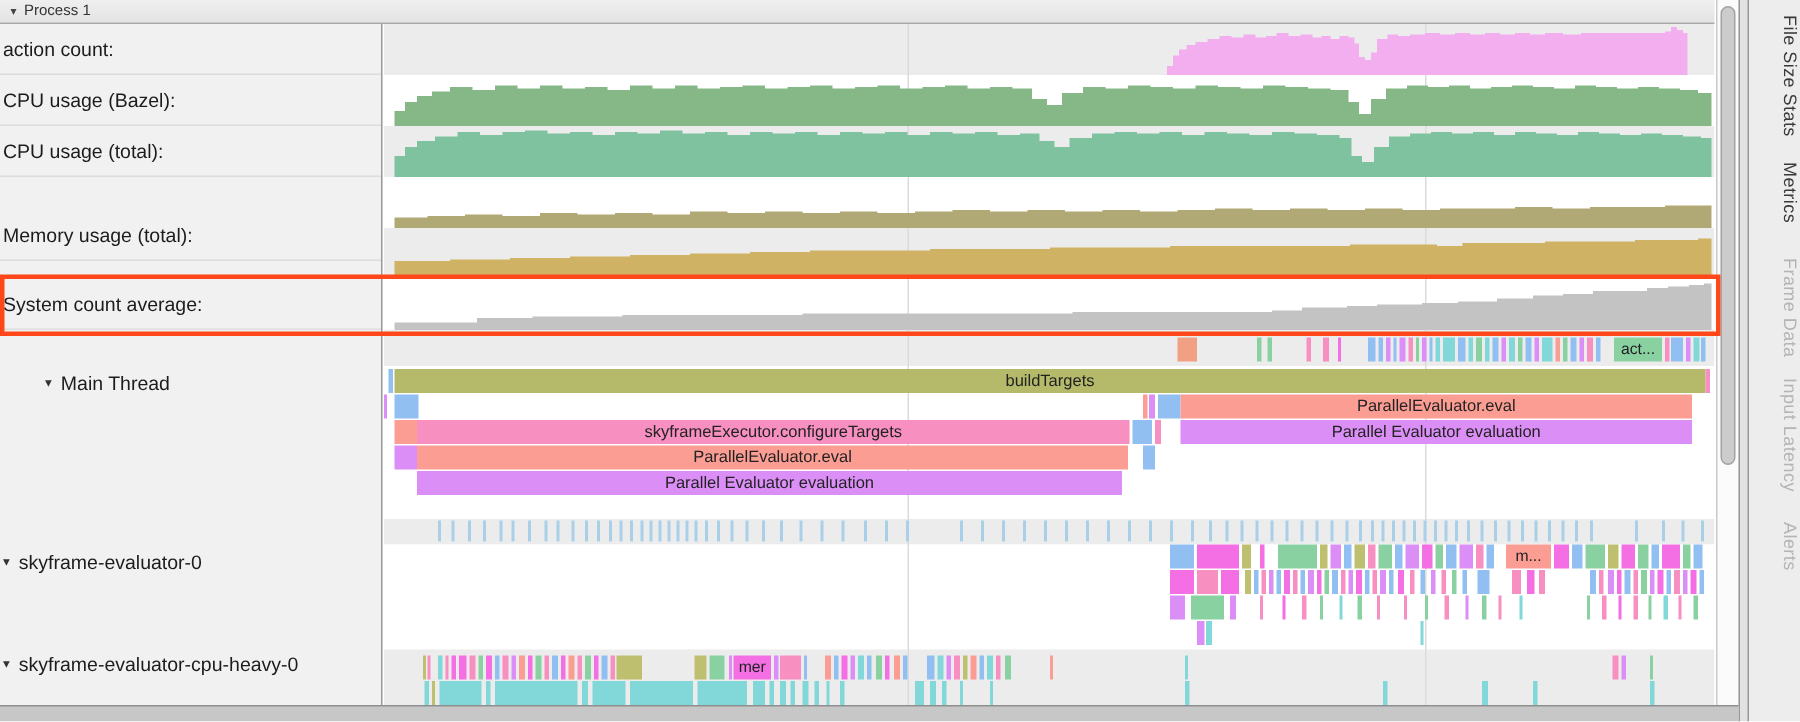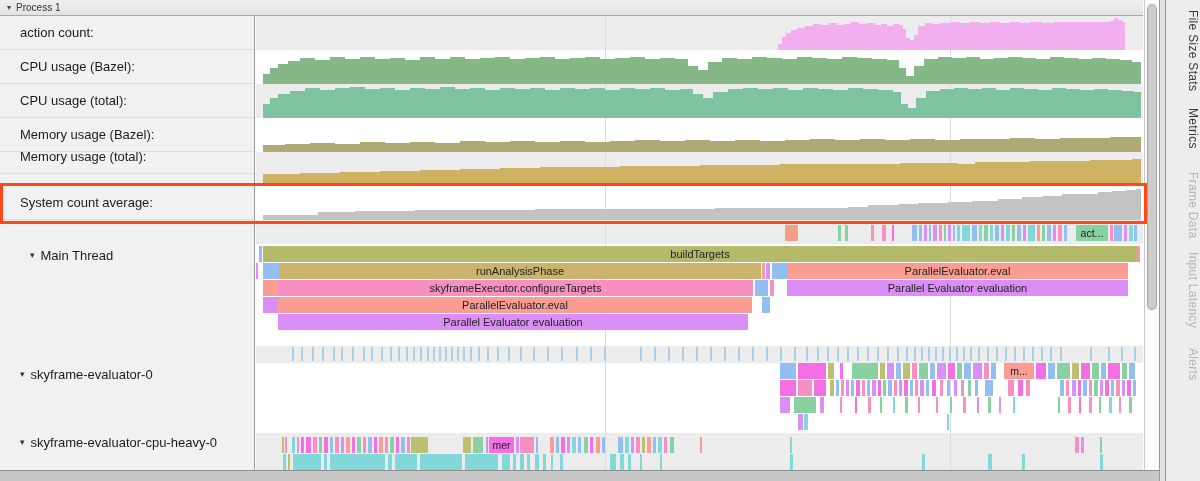--- a/index.html
+++ b/index.html
@@ -10,21 +10,21 @@
   .header { position:absolute; left:0; top:0; width:1143px; height:16px;
     background:linear-gradient(#efefef,#e3e3e3); border-bottom:1px solid #a8a8a8;
     font-size:10px; color:#333; display:flex; align-items:center; padding-left:7px; z-index:5; }
   .header .arrow { font-size:8px; color:#444; margin-right:5px; }
   .close-x { position:absolute; left:1126px; top:0px; width:16px; height:15px;
     font-size:11px; color:#444; text-align:center; line-height:15px; cursor:pointer; }
 
   .labels { position:absolute; left:0; top:16px; width:255px; height:454px;
     background:#f1f1f1; border-right:1px solid #999; z-index:2; }
   .label-row { position:absolute; left:0; width:100%; display:flex; align-items:center;
-    font-size:13px; color:#1c1c1c; padding-left:20px; }
+    font-size:13px; color:#1c1c1c; padding-left:2px; }
   .label-row.bordered { border-bottom:1px solid #dcdcdc; }
   .label-row .tri { font-size:9px; color:#333; margin-right:6px; }
   .label-row.indent1 { padding-left:30px; }
 
   .tracks { position:absolute; left:256px; top:16px; width:887px; height:454px;
     overflow:hidden; background:#fff; z-index:1; }
   .trow { position:absolute; left:0; width:100%; }
   .trow.g { background:#ececec; }
   .trow.w { background:#fff; }
   .gridline { position:absolute; top:0; bottom:0; width:1px; background:#dbdbdb; z-index:1; }
@@ -65,23 +65,20 @@
 
   <div class="labels" id="labels">
       <div class="label-row bordered" style="top: 0px; height: 34px;">
         <span>action count:</span>
       </div>
       <div class="label-row bordered" style="top: 34px; height: 34px;">
         <span>CPU usage (Bazel):</span>
       </div>
       <div class="label-row bordered" style="top: 68px; height: 34px;">
         <span>CPU usage (total):</span>
-      </div>
-      <div class="label-row bordered" style="top: 102px; height: 34px;">
-        <span>Memory usage (Bazel):</span>
       </div>
       <div class="label-row bordered" style="top: 124px; height: 34px;">
         <span>Memory usage (total):</span>
       </div>
       <div class="label-row bordered" style="top: 170px; height: 34px;">
         <span>System count average:</span>
       </div>
       <div class="label-row indent1" style="top: 228px; height: 22px;">
         <span class="tri">▾</span>
         <span>Main Thread</span>
@@ -165,21 +162,20 @@
       <div class="blk" style="left: 854px; width: 3px; top: 209px; height: 16px; background: rgb(247, 143, 193); line-height: 16px;"></div>
       <div class="blk" style="left: 858px; width: 8px; top: 209px; height: 16px; background: rgb(145, 191, 242); line-height: 16px;"></div>
       <div class="blk" style="left: 868px; width: 3px; top: 209px; height: 16px; background: rgb(220, 142, 247); line-height: 16px;"></div>
       <div class="blk" style="left: 873px; width: 4px; top: 209px; height: 16px; background: rgb(130, 216, 216); line-height: 16px;"></div>
       <div class="blk" style="left: 878px; width: 3px; top: 209px; height: 16px; background: rgb(145, 191, 242); line-height: 16px;"></div>
       <div class="blk" style="left: 3px; width: 3px; top: 230px; height: 16px; line-height: 16px; font-size: 11px; background: rgb(145, 191, 242);"></div>
       <div class="blk" style="left: 7px; width: 874px; top: 230px; height: 16px; line-height: 16px; font-size: 11px; background: rgb(181, 186, 107);"><span>buildTargets</span></div>
       <div class="blk" style="left: 881px; width: 3px; top: 230px; height: 16px; line-height: 16px; font-size: 11px; background: rgb(247, 143, 193);"></div>
       <div class="blk" style="left: 0px; width: 2px; top: 247px; height: 16px; line-height: 16px; font-size: 11px; background: rgb(220, 142, 247);"></div>
       <div class="blk" style="left: 7px; width: 16px; top: 247px; height: 16px; line-height: 16px; font-size: 11px; background: rgb(145, 191, 242);"></div>
-      <div class="blk" style="left: 23px; width: 482px; top: 247px; height: 16px; line-height: 16px; font-size: 11px; background: rgb(203, 178, 109);"><span>runAnalysisPhase</span></div>
       <div class="blk" style="left: 506px; width: 3px; top: 247px; height: 16px; line-height: 16px; font-size: 11px; background: rgb(251, 157, 147);"></div>
       <div class="blk" style="left: 510px; width: 4px; top: 247px; height: 16px; line-height: 16px; font-size: 11px; background: rgb(220, 142, 247);"></div>
       <div class="blk" style="left: 516px; width: 15px; top: 247px; height: 16px; line-height: 16px; font-size: 11px; background: rgb(145, 191, 242);"></div>
       <div class="blk" style="left: 531px; width: 341px; top: 247px; height: 16px; line-height: 16px; font-size: 11px; background: rgb(251, 157, 147);"><span>ParallelEvaluator.eval</span></div>
       <div class="blk" style="left: 7px; width: 15px; top: 264px; height: 16px; line-height: 16px; font-size: 11px; background: rgb(251, 157, 147);"></div>
       <div class="blk" style="left: 22px; width: 475px; top: 264px; height: 16px; line-height: 16px; font-size: 11px; background: rgb(247, 143, 193);"><span>skyframeExecutor.configureTargets</span></div>
       <div class="blk" style="left: 499px; width: 13px; top: 264px; height: 16px; line-height: 16px; font-size: 11px; background: rgb(145, 191, 242);"></div>
       <div class="blk" style="left: 514px; width: 4px; top: 264px; height: 16px; line-height: 16px; font-size: 11px; background: rgb(247, 143, 193);"></div>
       <div class="blk" style="left: 531px; width: 341px; top: 264px; height: 16px; line-height: 16px; font-size: 11px; background: rgb(220, 142, 247);"><span>Parallel Evaluator evaluation</span></div>
       <div class="blk" style="left: 7px; width: 15px; top: 281px; height: 16px; line-height: 16px; font-size: 11px; background: rgb(220, 142, 247);"></div>

